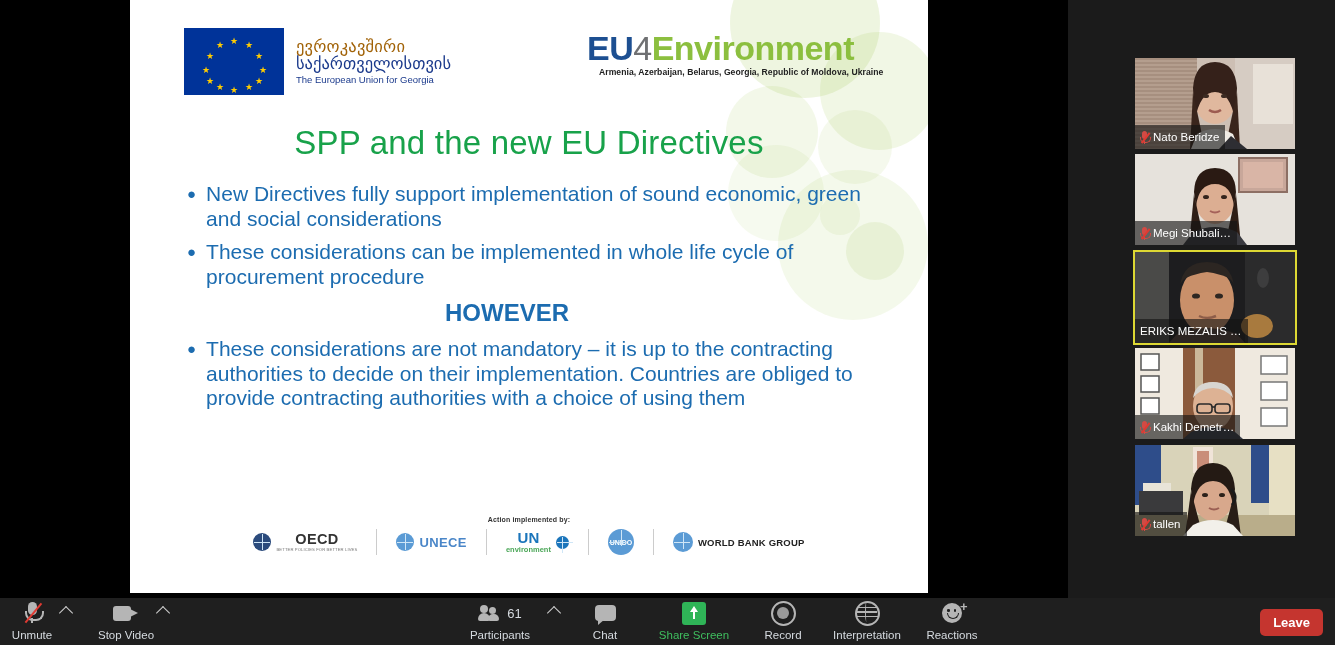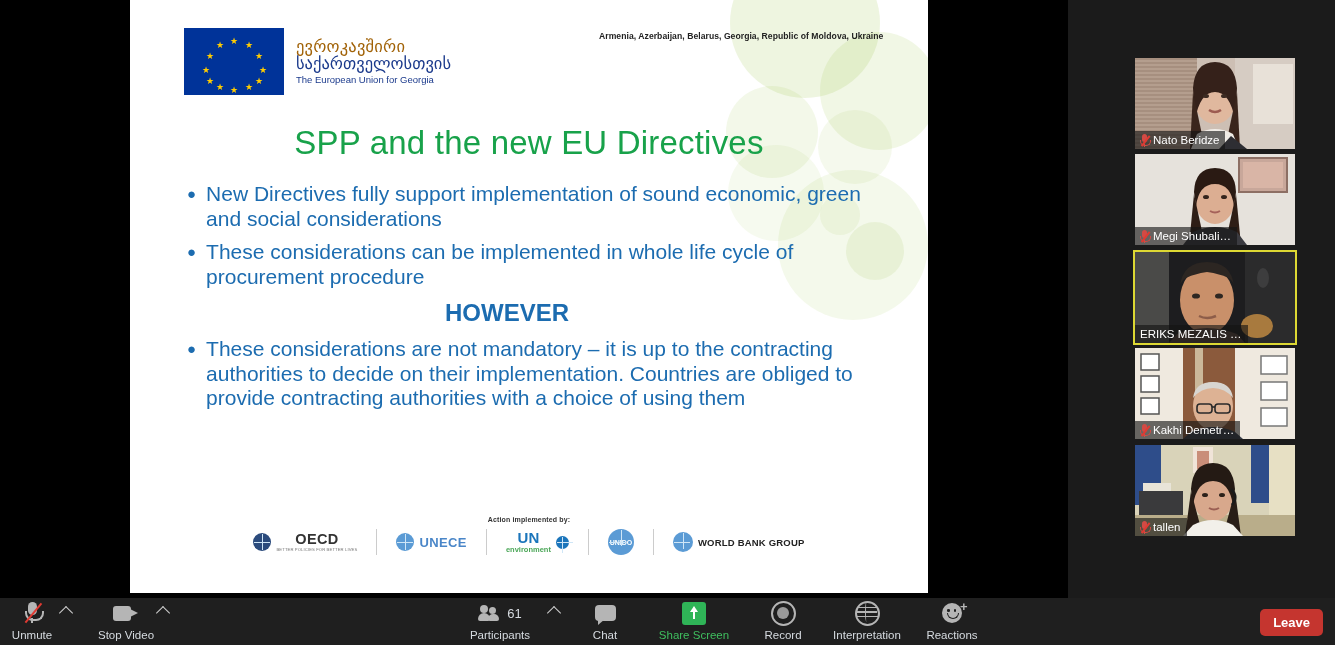--- a/index.html
+++ b/index.html
@@ -69,21 +69,21 @@
 
   
   .drag-handle{position:absolute;left:1068px;top:282px;width:9px;height:26px;display:flex;gap:3px;align-items:center;justify-content:center;}
   .drag-handle i{display:block;width:2px;height:24px;background:#aaa;}
 
   
   .strip{position:absolute;left:1068px;top:0;width:267px;height:598px;background:#1b1b1b;}
   .tile{position:absolute;left:67px;width:160px;height:91px;background:#2a2a2a;overflow:hidden;}
   .tile.active{outline:2px solid #ddd833;}
   .tile .vid{position:absolute;inset:0;}
-  .namebar{position:absolute;left:0;bottom:0;height:18px;display:flex;align-items:center;
+  .namebar{position:absolute;left:0;bottom:0;height:24px;display:flex;align-items:center;
     gap:4px;padding:0 6px 0 5px;background:rgba(20,20,20,.62);max-width:152px;}
   .namebar .nm{color:#fff;font-size:11.5px;white-space:nowrap;overflow:hidden;}
   .mic-muted{position:relative;width:9px;height:13px;flex:0 0 auto;}
   .mic-muted .body{position:absolute;left:2px;top:0;width:5px;height:8px;border-radius:3px;background:#d24a44;}
   .mic-muted .arc{position:absolute;left:0;top:6px;width:9px;height:5px;border:1.3px solid #d24a44;border-top:none;border-radius:0 0 5px 5px;}
   .mic-muted .stem{position:absolute;left:4px;top:10px;width:1.3px;height:3px;background:#d24a44;}
   .mic-muted .slash{position:absolute;left:-1px;top:6px;width:13px;height:1.6px;background:#e03a32;transform:rotate(-52deg);transform-origin:center;}
 
   
   .toolbar{position:absolute;left:0;top:598px;width:1335px;height:47px;background:#1f1f1f;}
@@ -169,20 +169,23 @@
             <span class="star" style="left:32px;top:13px;">★</span>
           </div>
           <div class="eu-txt">
             <div class="eu-ka">ევროკავშირი</div>
             <div class="eu-ka2">საქართველოსთვის</div>
             <div class="eu-en">The European Union for Georgia</div>
           </div>
         </div>
 
         <div class="e4e">
+          <div class="e4e-main">
+            <span class="e4e-eu">EU</span><span class="e4e-4">4</span><span class="e4e-env">Environment</span>
+          </div>
           <div class="e4e-sub">Armenia, Azerbaijan, Belarus, Georgia, Republic of Moldova, Ukraine</div>
         </div>
       </div>
 
       <div class="slide-title">SPP and the new EU Directives</div>
 
       <div class="body">
         <div class="bullet">
           <span class="dot">●</span>
           <span class="txt">New Directives fully support implementation of sound economic, green and social considerations</span>

